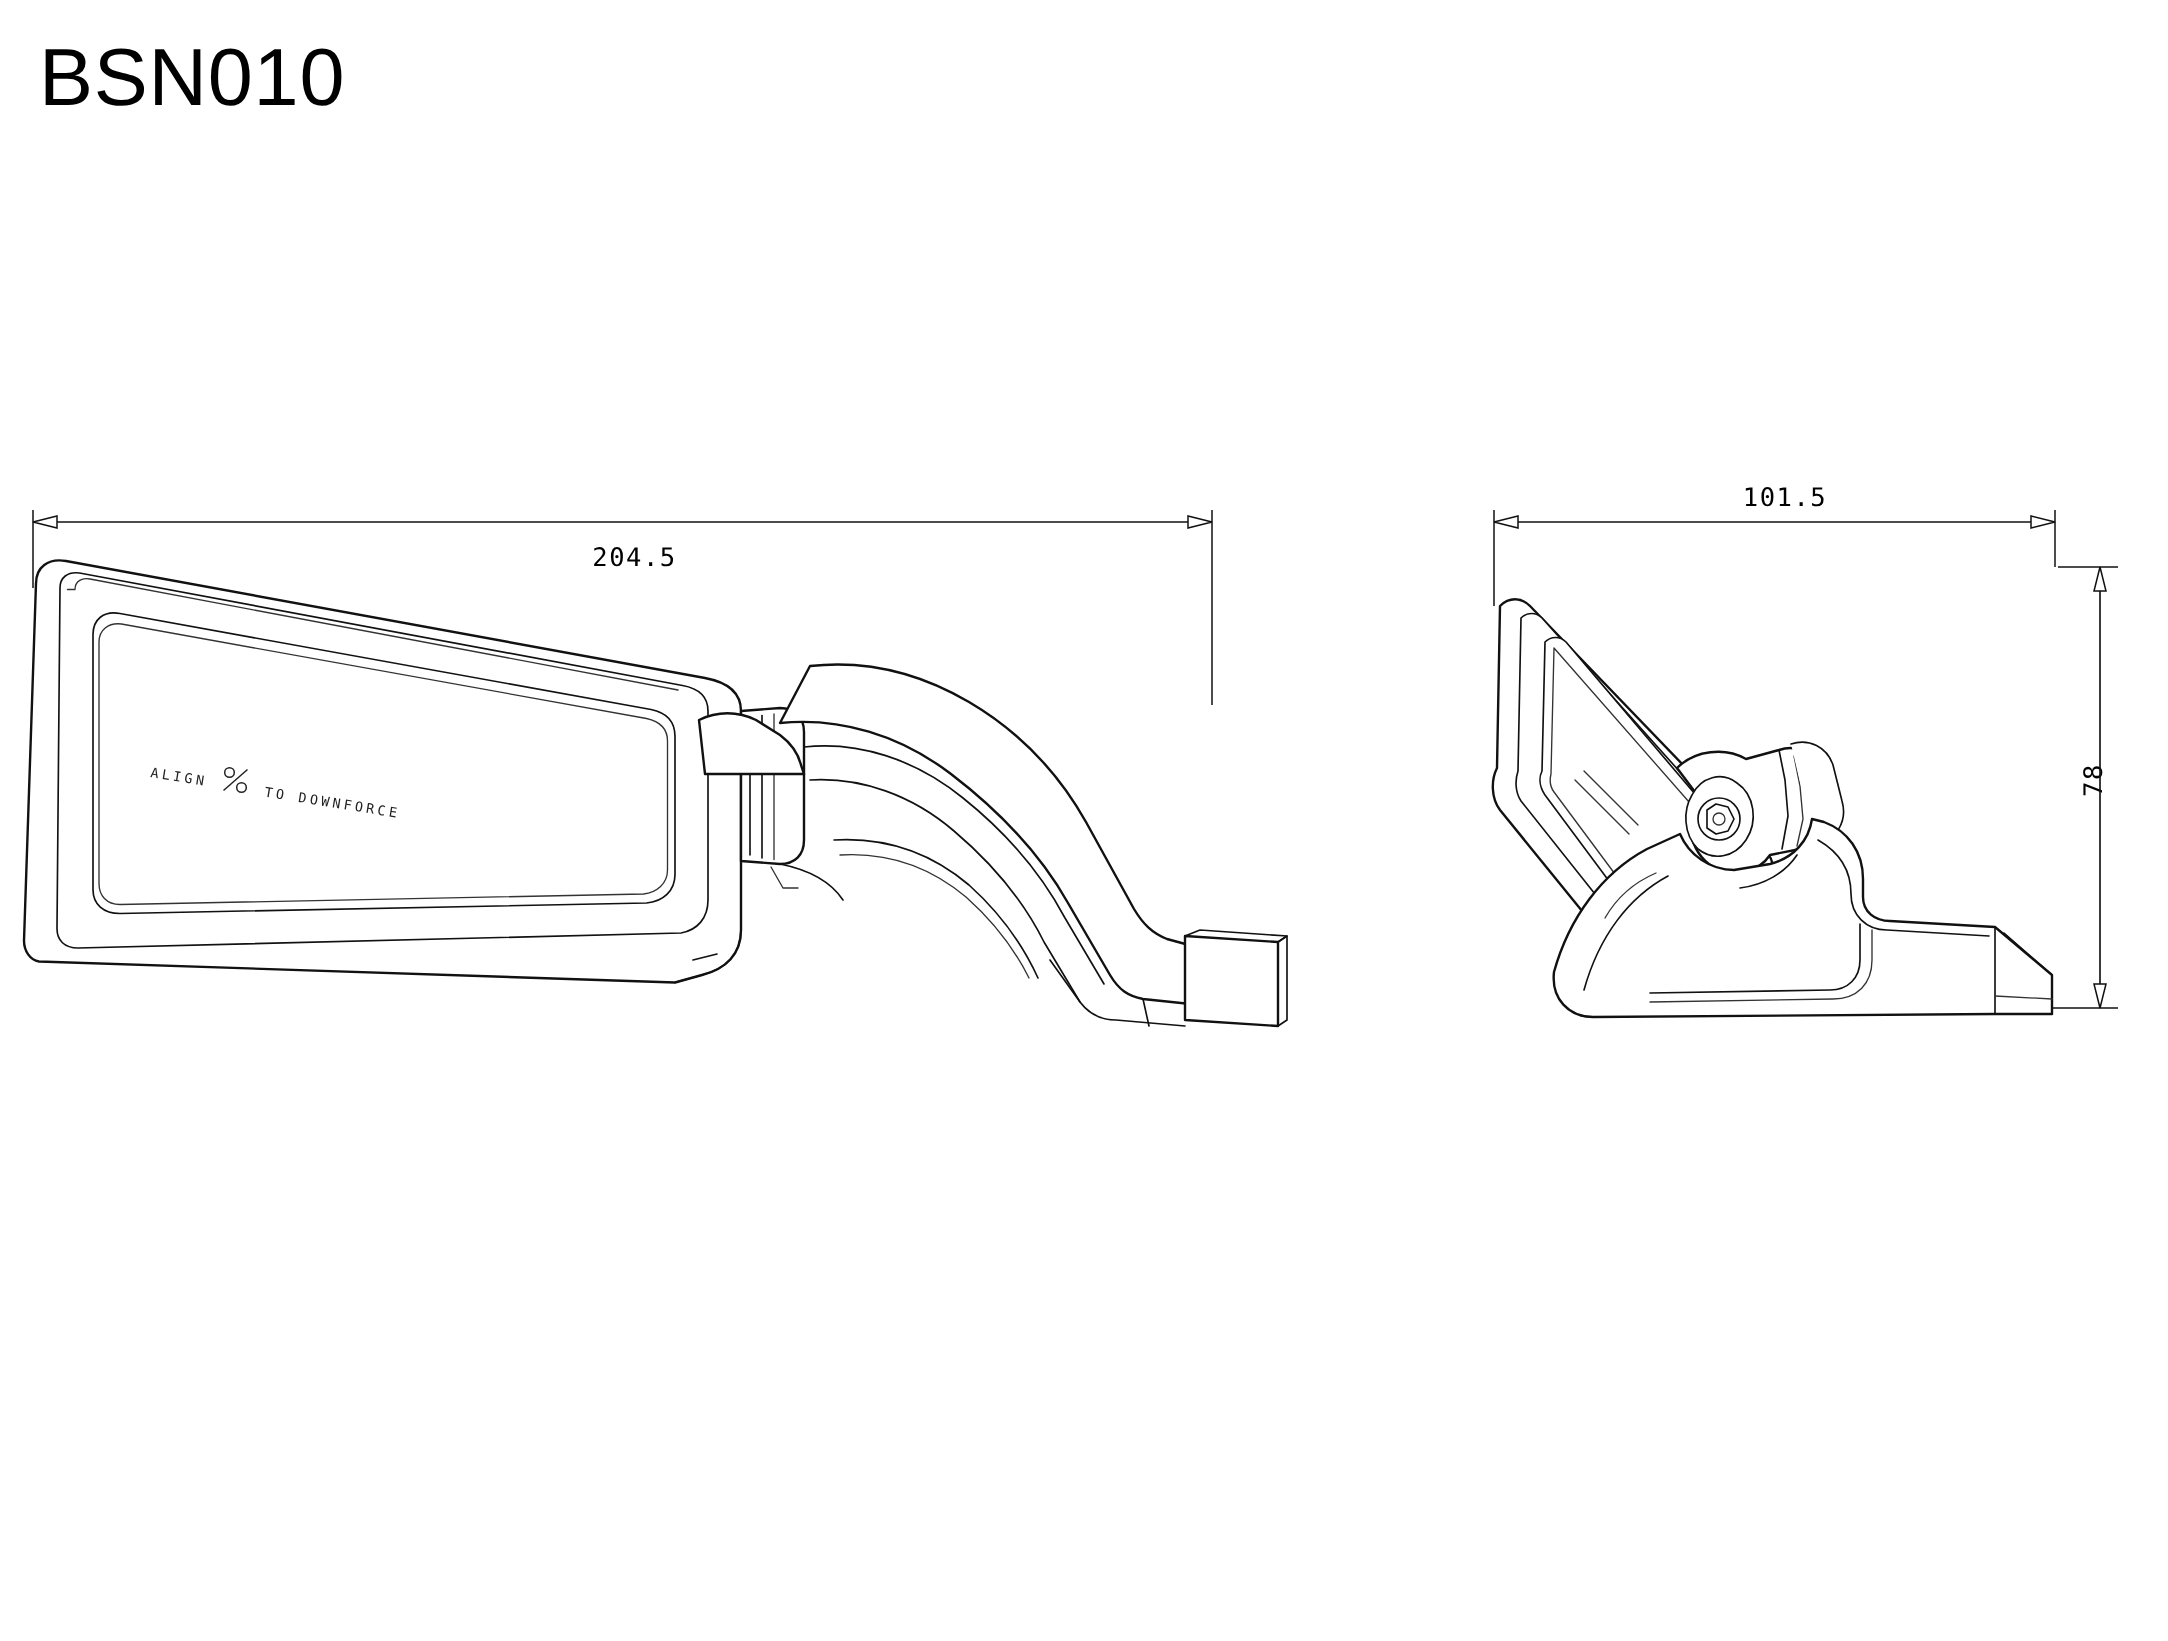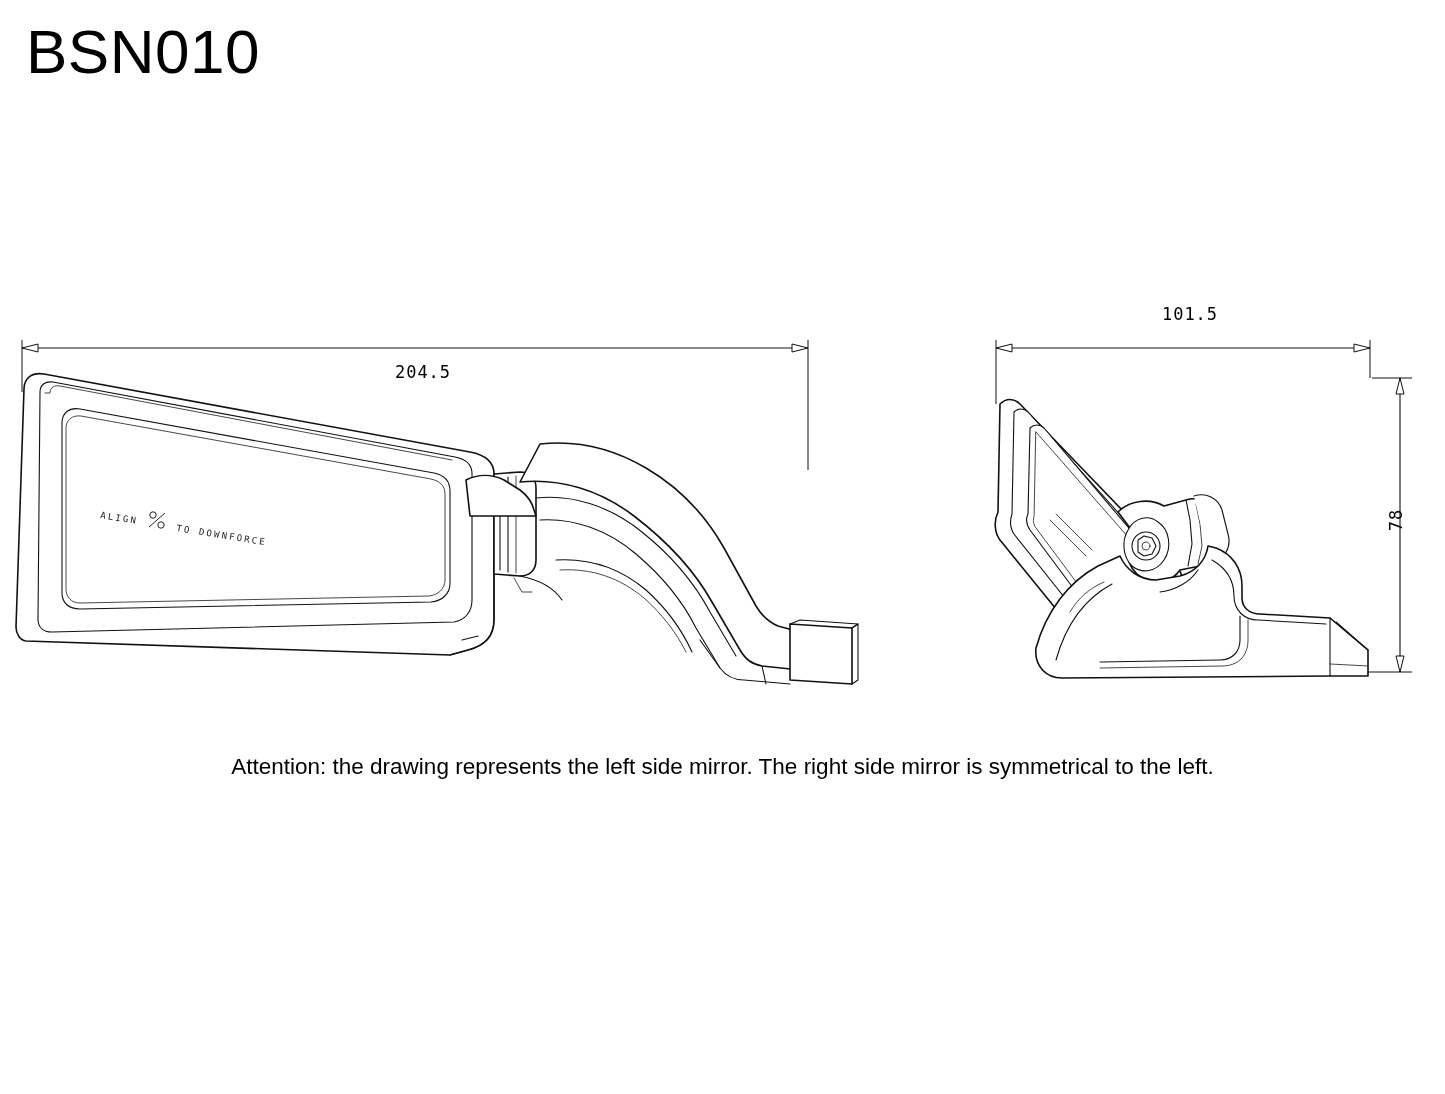--- a/index.html
+++ b/index.html
@@ -16,21 +16,21 @@
     overflow: hidden;
   }
   #page {
     position: absolute;
     inset: 0;
   }
   .part-code {
     position: absolute;
     left: 26px;
     top: 22px;
-    font-size: 62px;
+    font-size: 54px;
     line-height: 60px;
     font-weight: 400;
     letter-spacing: 0.5px;
     font-family: "Liberation Sans", sans-serif;
     color: #000;
     white-space: pre;
   }
   .note {
     position: absolute;
     left: 0;
@@ -44,21 +44,21 @@
   }
   .dim-label {
     position: absolute;
     font-family: "DejaVu Sans Mono", monospace;
     font-size: 17px;
     letter-spacing: 1px;
     color: #000;
     white-space: pre;
   }
   #dim-front-label { left: 343px; top: 322px; width: 160px; text-align: center; margin-top: 40px; }
-  #dim-side-label  { left: 1110px; top: 304px; width: 160px; text-align: center; }
+  #dim-side-label  { left: 1110px; top: 322px; width: 160px; text-align: center; }
   #dim-height-label {
     left: 1378px;
     top: 508px;
     width: 40px;
     text-align: center;
     transform: rotate(-90deg);
     transform-origin: 20px 12px;
   }
   svg.drawing {
     position: absolute;
@@ -80,21 +80,20 @@
 <body>
 
 <div id="page">
 
   <div class="part-code">BSN010</div>
 
   <div class="dim-label" id="dim-front-label">204.5</div>
   <div class="dim-label" id="dim-side-label">101.5</div>
   <div class="dim-label" id="dim-height-label">78</div>
 
-  <div class="note">Attention: the drawing represents the left side mirror. The right side mirror is symmetrical to the left.</div>
 
   <svg class="drawing" viewBox="0 0 1445 1094" xmlns="http://www.w3.org/2000/svg">
 
     <g>
       <line class="dimline" x1="22" y1="348" x2="808" y2="348"></line>
       <path class="fillw" d="M22 348 L38 344 L38 352 Z" stroke="#111" stroke-width="1"></path>
       <path class="fillw" d="M808 348 L792 344 L792 352 Z" stroke="#111" stroke-width="1"></path>
       <line class="ext" x1="22" y1="340" x2="22" y2="392"></line>
       <line class="ext" x1="808" y1="340" x2="808" y2="470"></line>
     </g>

